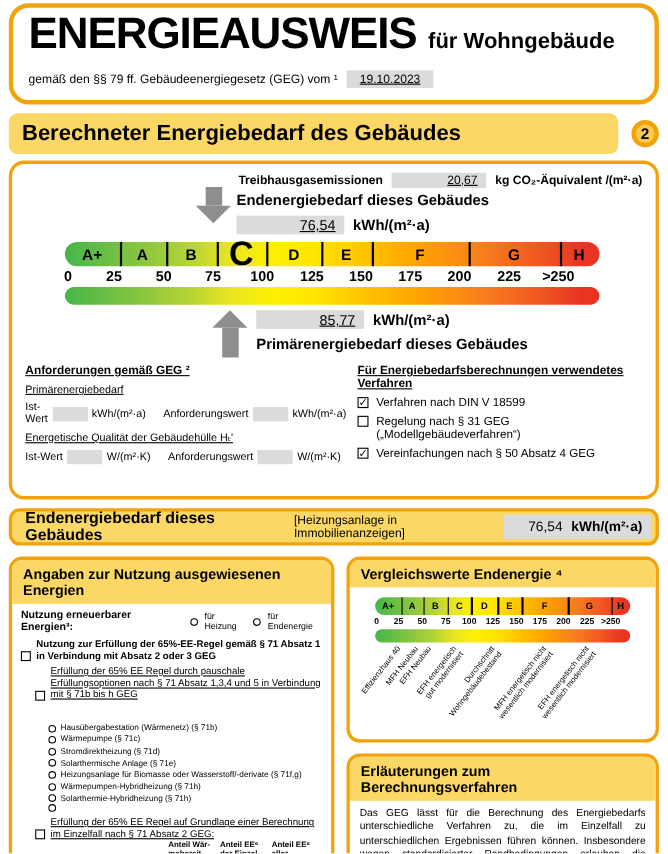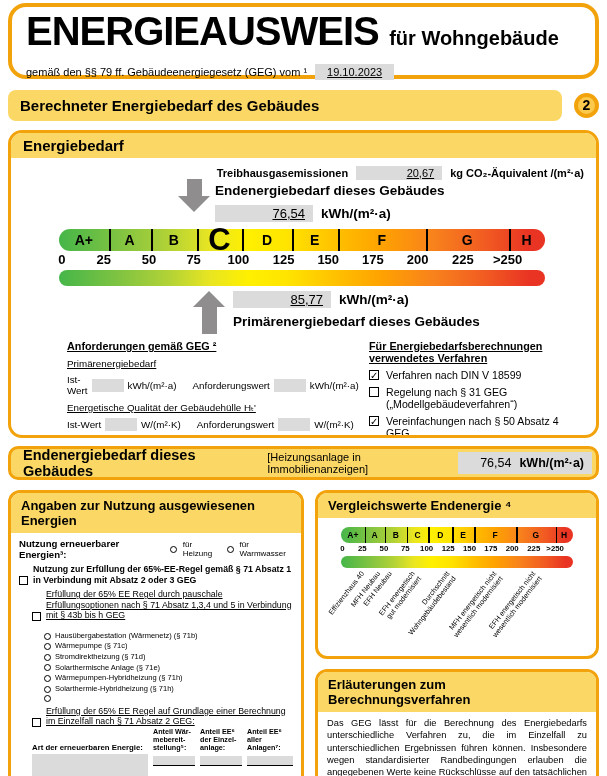--- a/index.html
+++ b/index.html
@@ -10,31 +10,31 @@
   }
   *{box-sizing:border-box;}
   body{margin:0;background:#fff;font-family:"Liberation Sans","DejaVu Sans",sans-serif;color:#000;}
   .page{width:607px;height:776px;padding:3px 8px;overflow:hidden;background:#fff;position:relative;}
   .gray-box{background:var(--gray);text-decoration:underline;}
   .b{font-weight:bold;}
   .u{text-decoration:underline;}
   .pre{white-space:pre-line;}
 
   
-  .header-box{border:4px solid var(--orange);border-radius:18px;padding:1px 14px 7px;height:76px;}
+  .header-box{border:4px solid var(--orange);border-radius:18px;padding:1px 14px 7px;height:92px;}
   .title-row{line-height:46px;white-space:nowrap;}
   .main-title{font-size:40px;font-weight:bold;letter-spacing:-1px;}
   .sub-title{font-size:20px;font-weight:bold;margin-left:6px;}
   .law-row{font-size:11px;display:flex;align-items:center;gap:8px;margin-top:1px;}
   .date-box{padding:2px 12px;font-size:11px;}
 
   
   .section-row{display:flex;align-items:center;gap:12px;margin-top:9px;height:34px;}
   .yellow-bar{flex:1;background:var(--yellow);border-radius:8px;padding:7px 12px;display:flex;align-items:center;}
-  .bar-title{font-weight:bold;font-size:15px;}
+  .bar-title{font-weight:bold;font-size:20px;}
   .reg{margin-left:auto;display:flex;align-items:center;gap:6px;font-size:11px;}
   .reg-value{padding:2px 8px;}
   .page-circle{width:25px;height:25px;border-radius:50%;border:4px solid var(--orange);background:#FBC94C;font-weight:bold;font-size:14px;display:flex;align-items:center;justify-content:center;flex:none;}
 
   
   .main-box{margin-top:8px;border:3.5px solid var(--orange);border-radius:14px;overflow:hidden;background:#fff;height:308px;}
   .box-title{background:var(--yellow);font-weight:bold;font-size:15px;padding:4px 12px;}
   .box-body{padding:6px 12px 6px;position:relative;}
   .ghg-row{display:flex;justify-content:flex-end;align-items:center;gap:8px;font-size:11px;font-weight:bold;height:17px;}
   .ghg-value{width:86px;text-align:right;padding:1px 8px;font-weight:normal;}
@@ -58,21 +58,21 @@
   .scale-nums span{position:absolute;transform:translateX(-50%);}
   .scale-grad{height:16px;border-radius:8px;margin-top:2px;}
 
   .primary-block{position:relative;height:47px;margin-top:4px;}
   .arrow-up{position:absolute;left:170px;top:1px;width:32px;}
   .arrow-up .head{width:0;height:0;border-left:16px solid transparent;border-right:16px solid transparent;border-bottom:16px solid var(--agray);}
   .arrow-up .stem{width:15px;height:27px;background:var(--agray);margin:0 auto;}
   .primary-val-row{position:absolute;left:210px;top:1px;}
   .primary-label{position:absolute;left:210px;top:24px;font-weight:bold;font-size:13.5px;}
 
-  .req-cols{display:flex;gap:14px;margin-top:3px;margin-left:44px;}
+  .req-cols{display:flex;gap:14px;margin-top:3px;}
   .req-left{width:288px;font-size:9.8px;}
   .req-right{flex:1;font-size:10.6px;}
   .req-title{font-size:10.8px;font-weight:bold;text-decoration:underline;}
   .req-sub{text-decoration:underline;margin-top:6px;}
   .req-row{display:flex;align-items:center;gap:4px;margin-top:5px;}
   .req-box{width:32px;height:13px;flex:none;}
   .gap-l{margin-left:12px;}
   .check-row{display:flex;gap:7px;margin-top:5px;align-items:flex-start;}
   .checkbox{width:10px;height:10px;border:1.3px solid #000;flex:none;font-size:10px;line-height:9px;text-align:center;margin-top:1px;font-weight:bold;}
 
@@ -90,21 +90,21 @@
   .left-box{width:296px;}
   .left-body{padding:5px 8px 4px;font-size:8.8px;}
   .right-col{flex:1;display:flex;flex-direction:column;gap:10px;}
 
   .ee-head-row{display:flex;align-items:center;gap:6px;font-size:10px;}
   .radio{width:7px;height:7px;border:1.2px solid #000;border-radius:50%;flex:none;}
   .radio-lbl{font-size:8px;}
   .cb-row{display:flex;gap:5px;margin-top:4px;align-items:flex-end;line-height:1.2;}
   .cb{width:9px;height:9px;border:1.3px solid #000;flex:none;margin-top:1px;}
   .ind1{margin-left:13px;}
-  .radio-list{margin-left:25px;margin-top:10px;text-align:right;}
+  .radio-list{margin-left:25px;margin-top:20px;text-align:right;}
   .radio-item{display:flex;align-items:center;gap:4px;line-height:1.42;font-size:7.5px;}
   .ee-grid{margin-left:13px;margin-top:1px;display:grid;grid-template-columns:1fr 42px 42px 46px;column-gap:5px;font-size:7.2px;}
   .col-head{font-weight:bold;line-height:1.12;}
   .art-label{font-weight:bold;font-size:7.8px;align-self:end;}
   .big-input{height:28px;background:var(--gray);border-bottom:1.6px solid #000;margin-top:2px;}
   .mini-input{height:10px;background:var(--gray);border-bottom:1.2px solid #000;margin-top:4px;}
 
   
   .vgl-body{padding:9px 8px 0;}
   .mini-scale{margin-left:15px;width:232px;position:relative;}
@@ -139,21 +139,20 @@
   </div>
 
   <div class="section-row">
     <div class="yellow-bar">
       <span class="bar-title">Berechneter Energiebedarf des Gebäudes</span>
     </div>
     <div class="page-circle">2</div>
   </div>
 
   <div class="main-box">
-    <div class="box-title">Energiebedarf</div>
     <div class="box-body">
 
       <div class="ghg-row">
         <span>Treibhausgasemissionen</span>
         <span class="gray-box ghg-value">20,67</span>
         <span>kg CO₂-Äquivalent /(m²·a)</span>
       </div>
 
       <div class="end-block">
         <div class="arrow-down">
@@ -270,48 +269,52 @@
   <div class="bottom-row">
 
     <div class="side-box left-box">
       <div class="side-title">Angaben zur Nutzung ausgewiesenen Energien</div>
       <div class="left-body">
         <div class="ee-head-row">
           <span class="b" style="font-size:9.6px">Nutzung erneuerbarer Energien³:</span>
           <span class="radio" style="margin-left:6px"></span>
           <span class="radio-lbl">für Heizung</span>
           <span class="radio"></span>
-          <span class="radio-lbl">für Warmwasser</span>
+          <span class="radio-lbl">für Endenergie</span>
         </div>
 
         <div class="cb-row">
           <span class="cb"></span>
           <span class="b">Nutzung zur Erfüllung der 65%-EE-Regel gemäß § 71 Absatz 1 in Verbindung mit Absatz 2 oder 3 GEG</span>
         </div>
         <div class="cb-row ind1">
           <span class="cb"></span>
-          <span class="u">Erfüllung der 65% EE Regel durch pauschale Erfüllungsoptionen nach § 71 Absatz 1,3,4 und 5 in Verbindung mit § 43b bis h GEG</span>
+          <span class="u">Erfüllung der 65% EE Regel durch pauschale Erfüllungsoptionen nach § 71 Absatz 1,3,4 und 5 in Verbindung mit § 71b bis h GEG</span>
         </div>
 
         <div class="radio-list">
           <div class="radio-item">
               <span class="radio"></span>
               <span>Hausübergabestation (Wärmenetz) (§ 71b)</span>
             </div>
           <div class="radio-item">
               <span class="radio"></span>
               <span>Wärmepumpe (§ 71c)</span>
             </div>
           <div class="radio-item">
               <span class="radio"></span>
               <span>Stromdirektheizung (§ 71d)</span>
             </div>
           <div class="radio-item">
               <span class="radio"></span>
               <span>Solarthermische Anlage (§ 71e)</span>
+            </div>
+          <div class="radio-item">
+              <span class="radio"></span>
+              <span>Heizungsanlage für Biomasse oder Wasserstoff/-derivate (§ 71f,g)</span>
             </div>
           <div class="radio-item">
               <span class="radio"></span>
               <span>Wärmepumpen-Hybridheizung (§ 71h)</span>
             </div>
           <div class="radio-item">
               <span class="radio"></span>
               <span>Solarthermie-Hybridheizung (§ 71h)</span>
             </div>
           <div class="radio-item">

